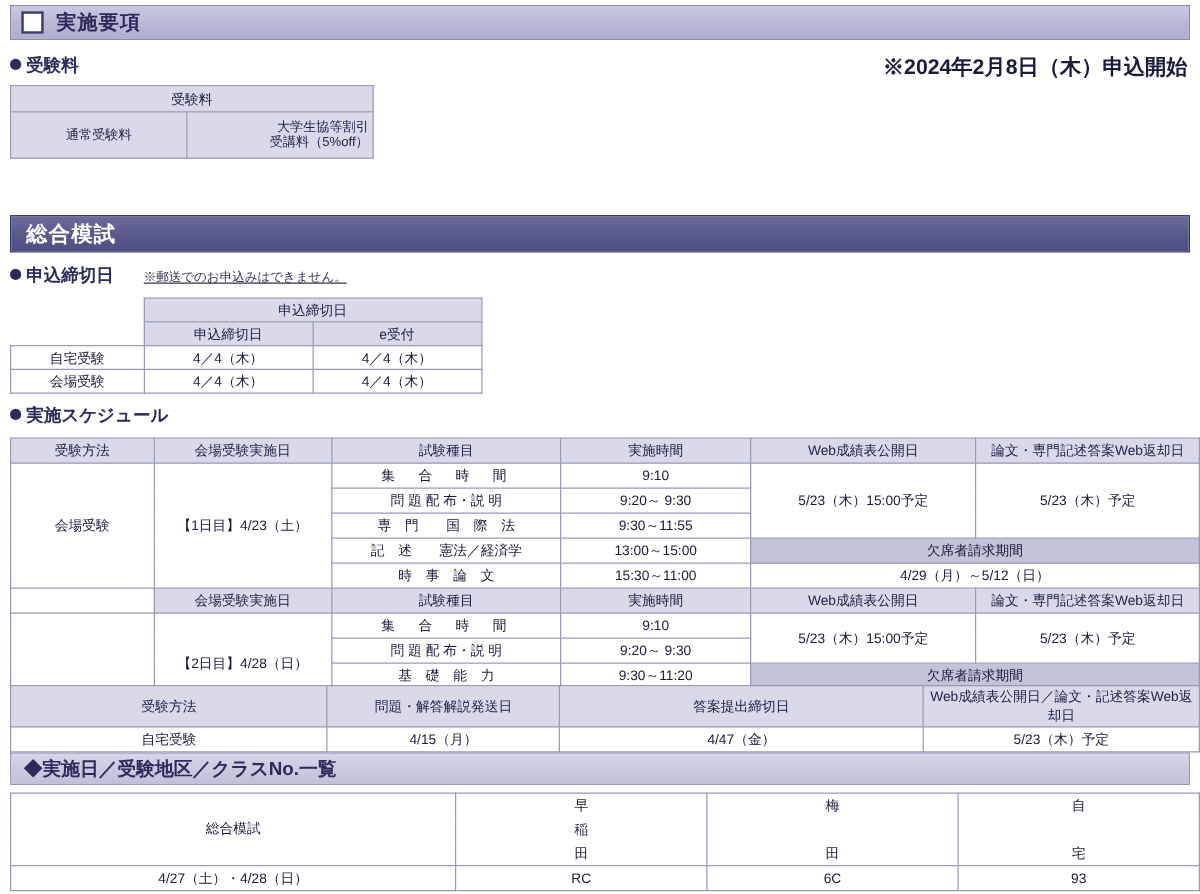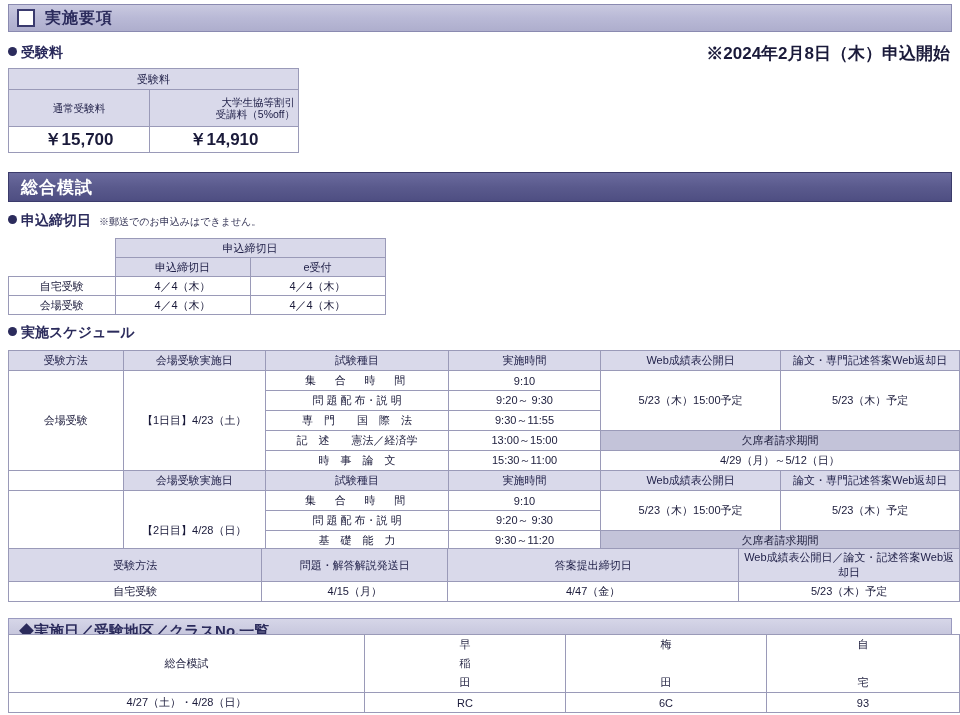--- a/index.html
+++ b/index.html
@@ -91,21 +91,22 @@
     background: #2b2b5c;
     display: inline-block;
     margin-right: 4px;
     position: relative;
     top: -1px;
   }
   .note-small {
     font-size: 10px;
     font-weight: normal;
     color: #333355;
-    margin-left: 8px;
+    margin-left: 24px;
+    text-decoration: underline;
   }
 
   
   table {
     border-collapse: collapse;
     font-size: 11px;
   }
   table td, table th {
     border: 1px solid #9a9ab8;
     padding: 1px 3px;
@@ -143,21 +144,21 @@
   #deadline-table { left: 8px; top: 238px; }
   #deadline-table td { height: 16px; }
 
   #sched-label { left: 8px; top: 324px; }
   #sched-table { left: 8px; top: 350px; }
   #sched-table td { height: 17px; }
 
   #home-table { left: 8px; top: 548px; }
   #home-table td { height: 17px; }
 
-  #list-bar { left: 8px; top: 602px; width: 944px; margin-top: 16px; }
+  #list-bar { left: 8px; top: 602px; width: 944px; }
   #list-table { left: 8px; top: 634px; }
   #list-table td { height: 17px; }
 
   .vert-cell {
     line-height: 1.35;
   }
   .spaced {
     letter-spacing: 0.35em;
   }
 </style>
@@ -181,24 +182,20 @@
     <tbody>
         <tr class="title-row">
       <td class="hd" colspan="2" style="width:276px;">受験料</td>
     </tr>
     <tr class="sub">
       <td class="hd" style="width:134px;height:34px;">通常受験料</td>
       <td class="hd" style="width:142px;height:34px;text-align:right;">
         <div>大学生協等割引</div>
         <div>受講料（5%off）</div>
       </td>
-    </tr>
-    <tr class="price">
-      <td>￥15,700</td>
-      <td>￥14,910</td>
     </tr>
   </tbody>
     </table>
 
   <div class="bar-dark abs" id="sogo-bar">
     <span class="bar-title">総合模試</span>
   </div>
 
   <div class="bullet-head abs" id="deadline-label">
     <span class="dot"></span>

